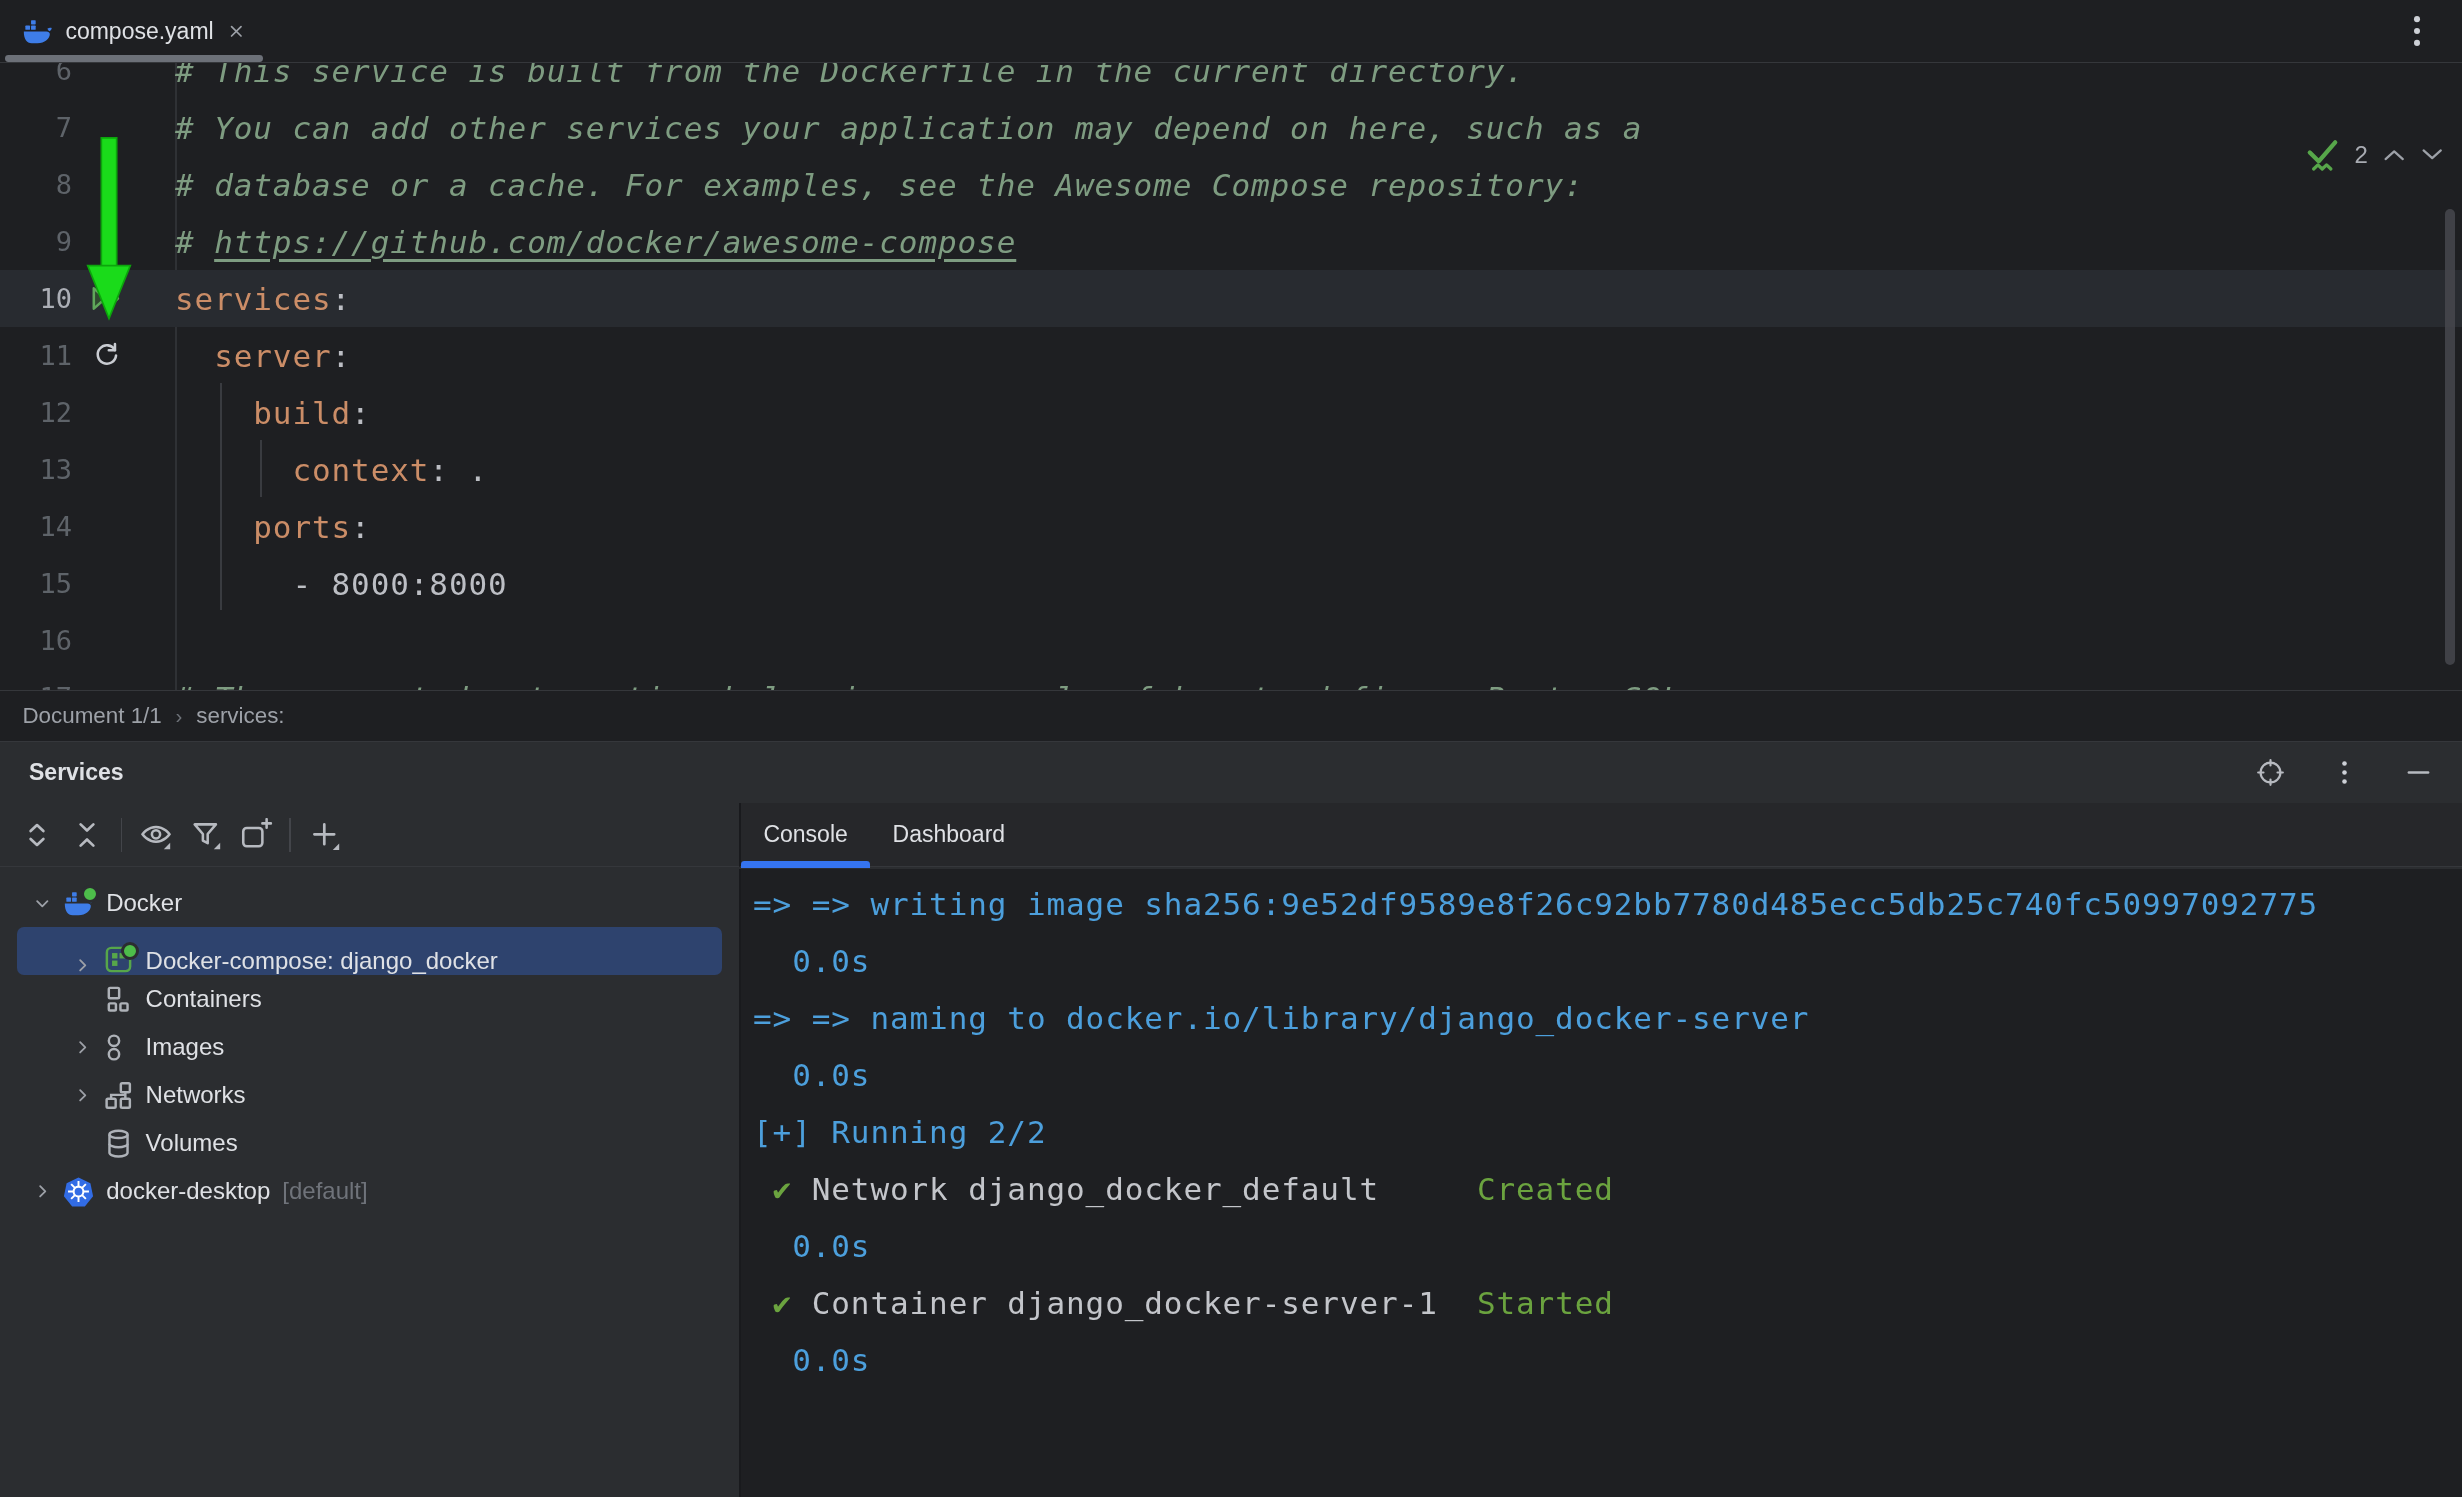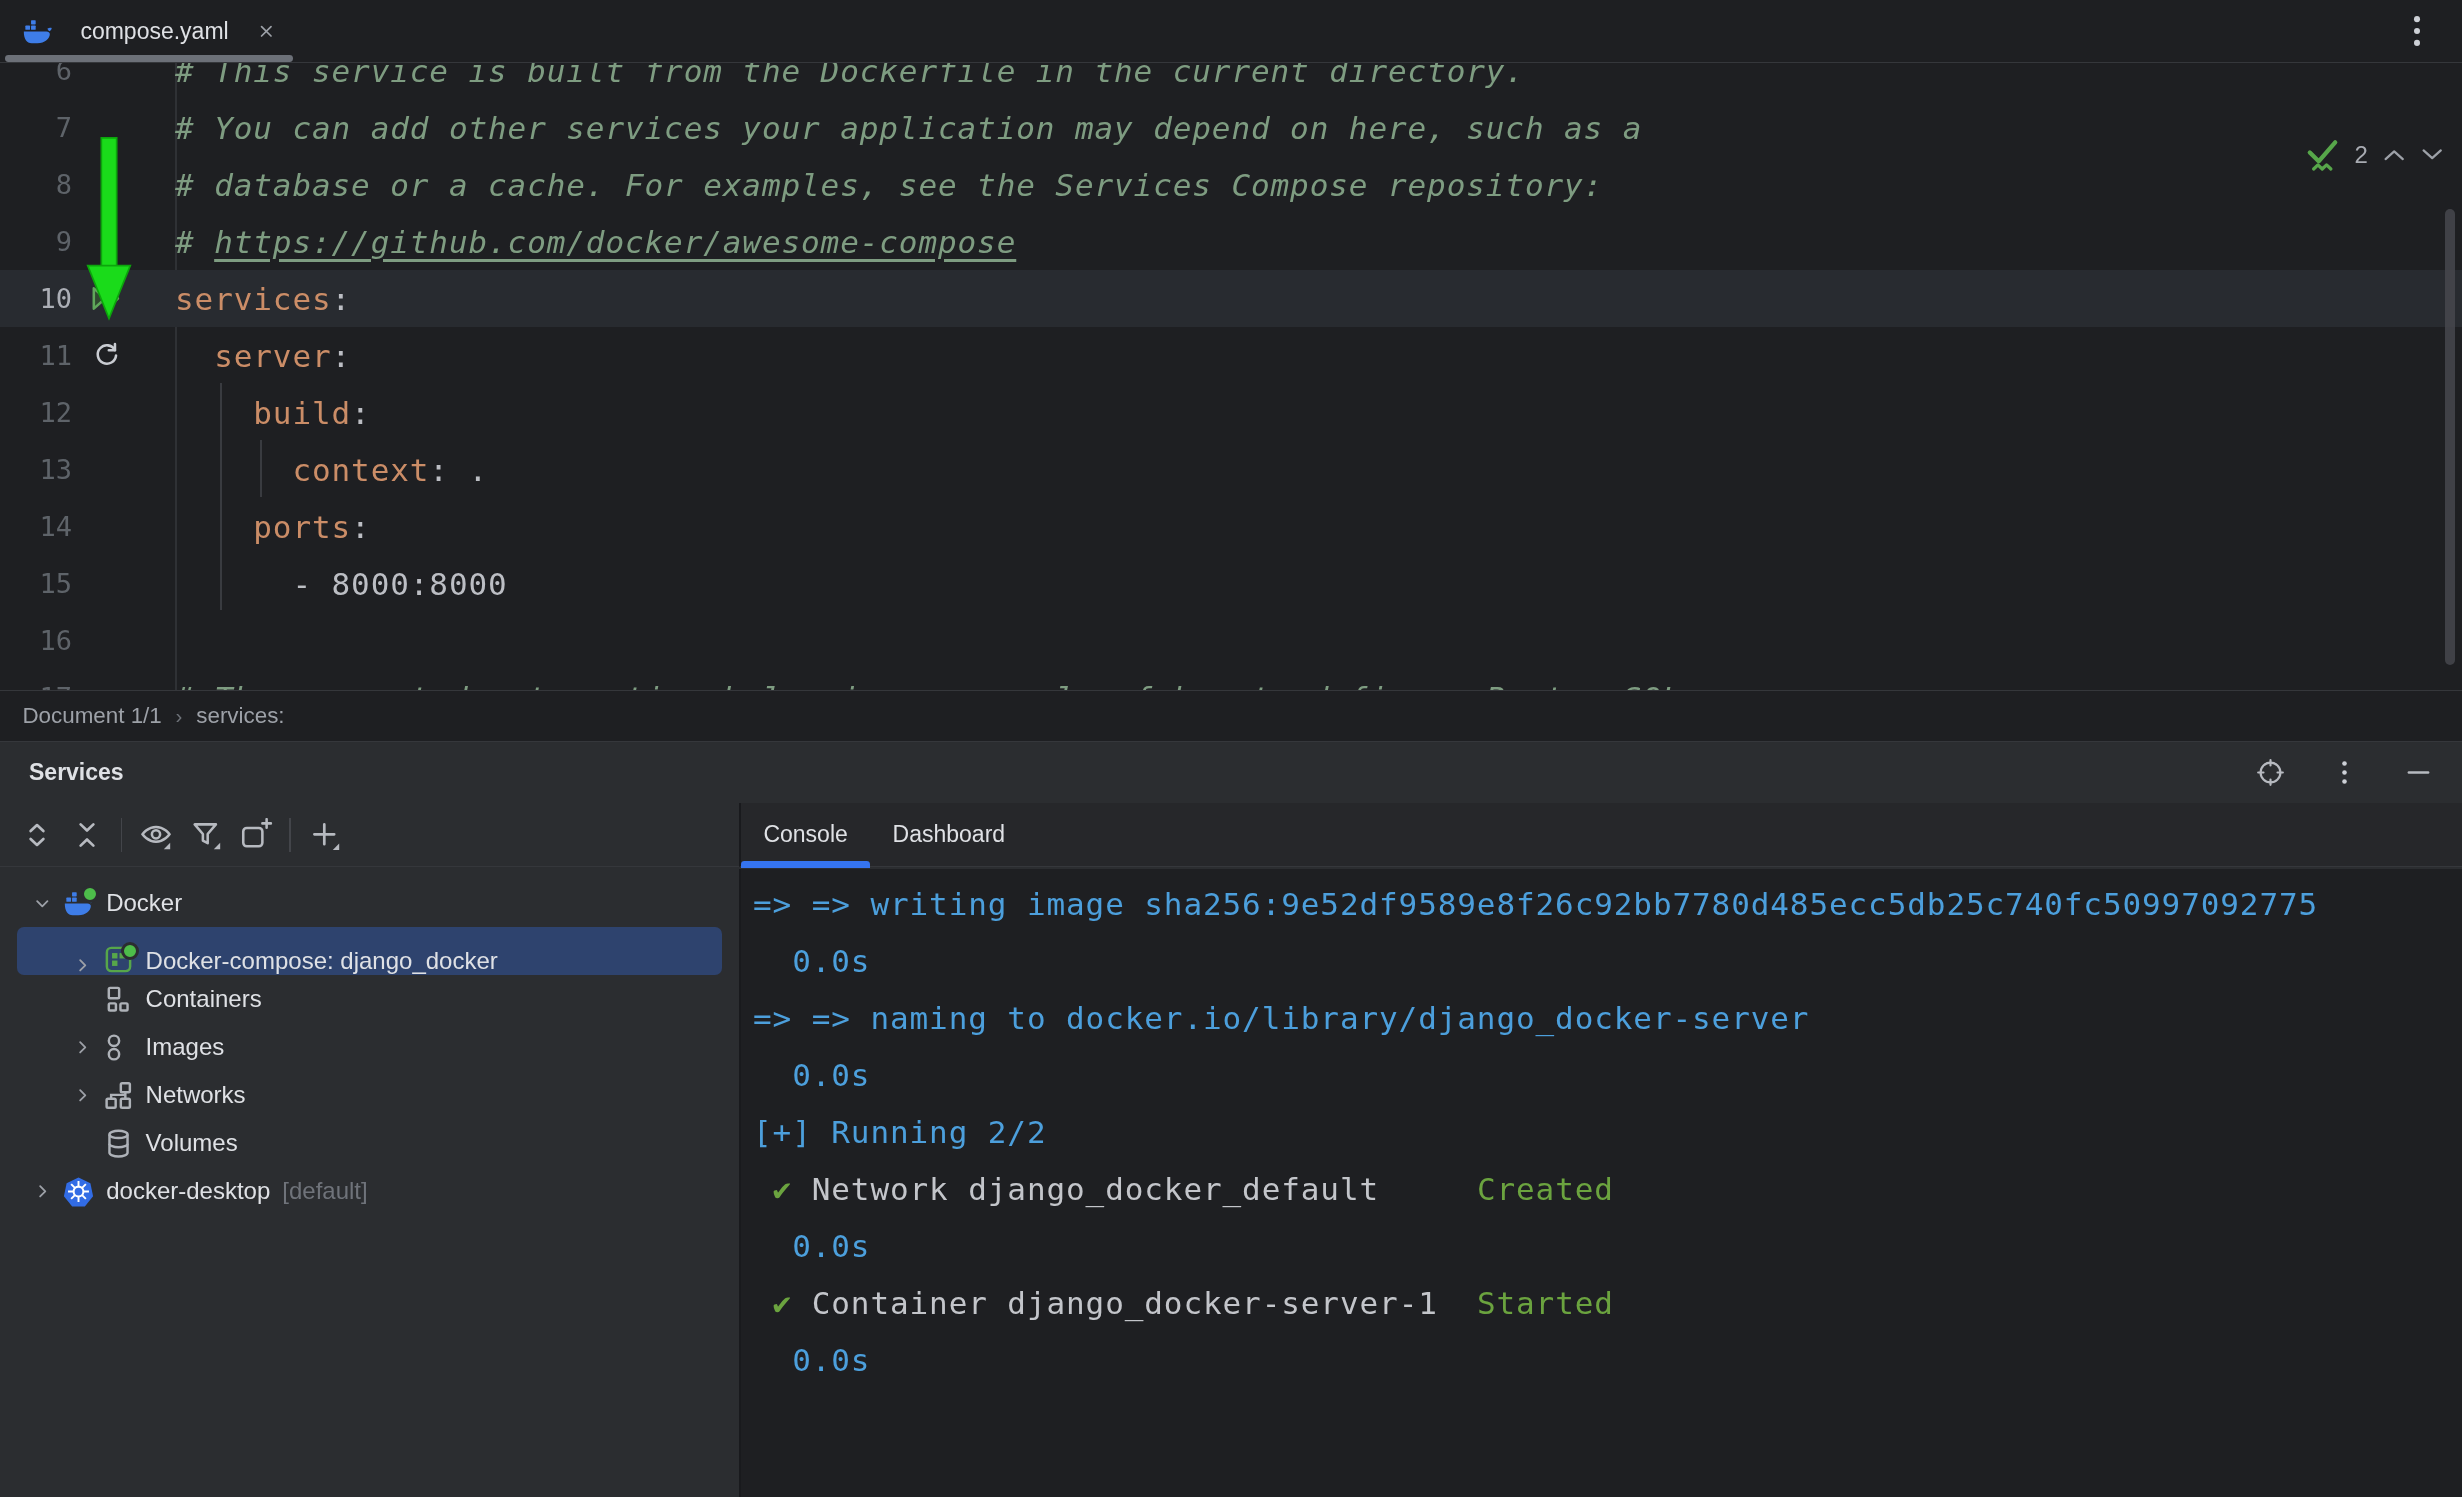--- a/index.html
+++ b/index.html
@@ -2,21 +2,21 @@
 <html style="font-size:13.8px"><head>
 <meta charset="utf-8">
 <style>
   html,body{margin:0;padding:0;background:#101113;}
   .app{position:relative;width:2462px;height:1498px;background:#1E1F22;overflow:hidden;
        font-family:"Liberation Sans","DejaVu Sans",sans-serif;color:#DFE1E5;}
 
   
   .tabbar{position:absolute;left:0;top:0;width:100%;height:63px;background:#1E1F22;
           border-bottom:1.7px solid #35373B;box-sizing:border-box;display:flex;align-items:center;}
-  .ed-tab{position:relative;height:100%;display:flex;align-items:center;padding:0 22.4px;gap:27px;}
+  .ed-tab{position:relative;height:100%;display:flex;align-items:center;padding:0 22.4px;gap:12px;}
   .ed-tab .tab-label{font-size:23px;color:#DFE1E5;}
   .tab-underline{position:absolute;left:5.2px;right:5.2px;bottom:0;height:6.9px;border-radius:3.4px;background:#6C7078;}
   .tab-close svg{width:20.6px;height:20.6px;}
   .win-kebab{position:absolute;right:26px;top:12px;width:38px;height:38px;display:flex;align-items:center;justify-content:center;}
 
   
   .editor{position:absolute;left:0;top:63px;width:100%;height:628px;overflow:hidden;background:#1E1F22;}
   .code-lines{position:absolute;left:0;top:-20.6px;width:100%;}
   .ed-row{display:flex;height:57px;align-items:center;position:relative;}
   .ed-row.current{background:#282B30;}
@@ -132,21 +132,21 @@
         <div class="ed-row">
           <span class="ln-num">7</span>
           <span class="ln-icon"></span>
           <span class="ln-pad"></span>
           <span class="code"><span class="t-comment"># You can add other services your application may depend on here, such as a</span></span>
         </div>
         <div class="ed-row">
           <span class="ln-num">8</span>
           <span class="ln-icon"></span>
           <span class="ln-pad"></span>
-          <span class="code"><span class="t-comment"># database or a cache. For examples, see the Services Compose repository:</span></span>
+          <span class="code"><span class="t-comment"># database or a cache. For examples, see the Awesome Compose repository:</span></span>
         </div>
         <div class="ed-row">
           <span class="ln-num">9</span>
           <span class="ln-icon"></span>
           <span class="ln-pad"></span>
           <span class="code"><span class="t-comment"># </span><span class="t-link">https://github.com/docker/awesome-compose</span></span>
         </div>
         <div class="ed-row current">
           <span class="ln-num">10</span>
           <span class="ln-icon">

